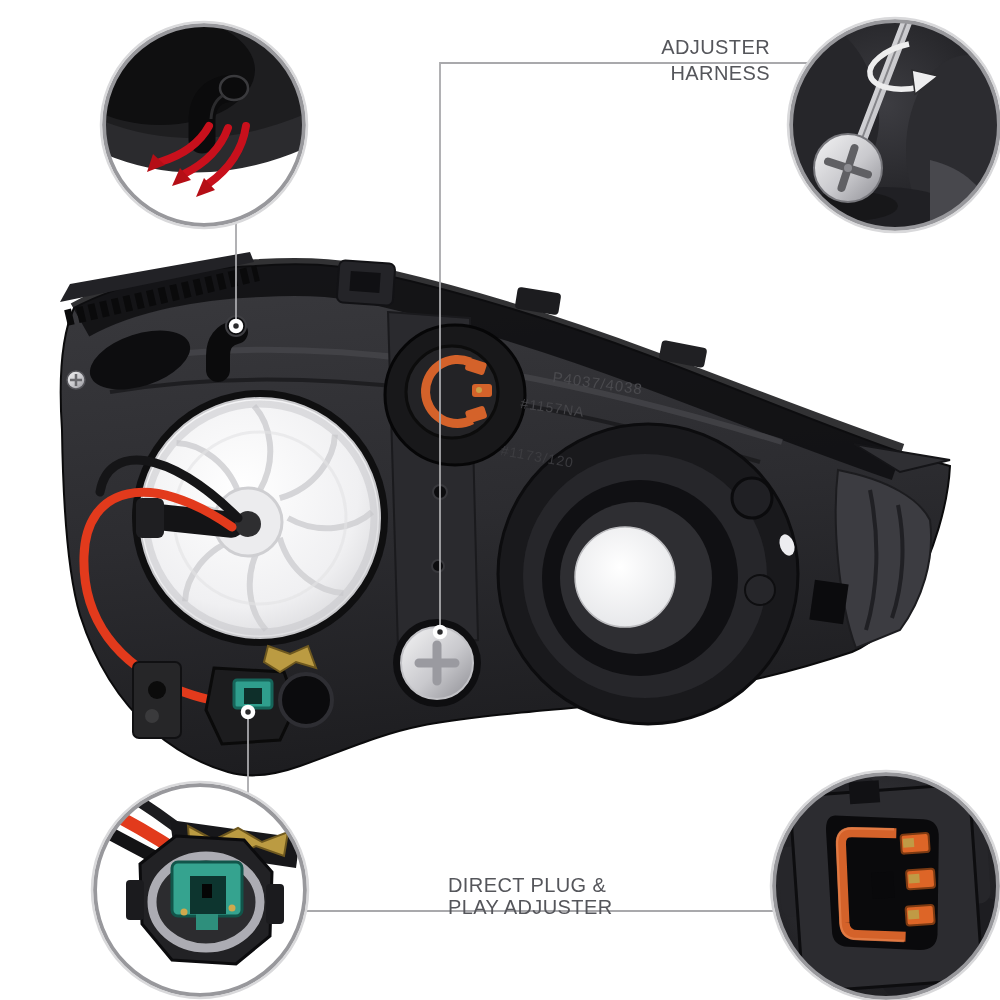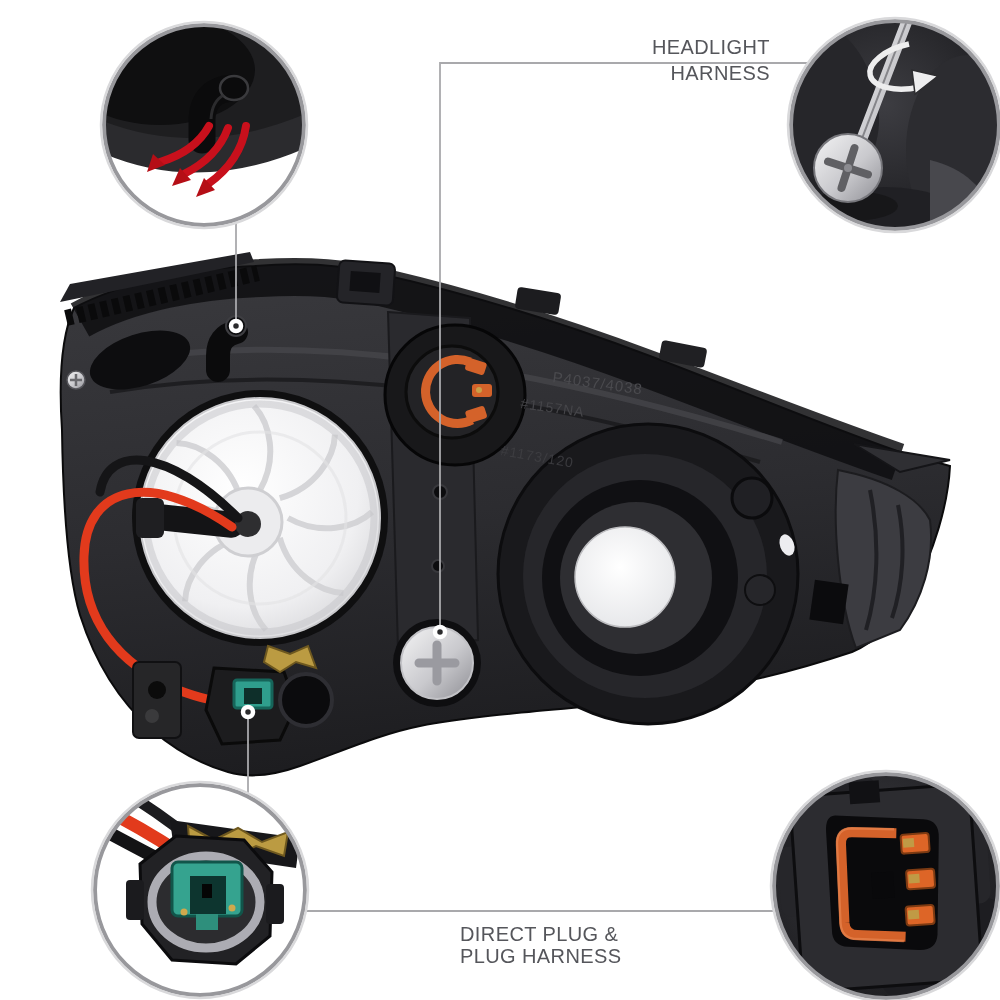--- a/index.html
+++ b/index.html
@@ -8,21 +8,21 @@
     overflow:hidden;font-family:"Liberation Sans",sans-serif;
   }
   .art{position:absolute;left:0;top:0;}
   .label{
     position:absolute;color:#55565b;font-size:20px;line-height:26px;
     letter-spacing:.4px;white-space:nowrap;
   }
   .label .ln{display:block;}
   #label-adjuster{left:520px;top:34px;width:250px;text-align:right;}
   #label-heatvent{left:72px;top:221px;}
-  #label-harness{left:448px;top:923px;line-height:22px;margin-left:12px;}
+  #label-harness{left:448px;top:874px;line-height:22px;}
 </style>
 </head>
 <body>
 
 <div class="stage">
 
 <svg class="art" width="1000" height="1000" viewBox="0 0 1000 1000">
   <defs>
     <radialGradient id="gDisc" cx="42%" cy="38%" r="70%">
       <stop offset="0%" stop-color="#ffffff"></stop>
@@ -293,23 +293,23 @@
         </g>
         <rect x="872" y="872" width="22" height="26" fill="#09090b"></rect>
       </g>
     </g>
     <circle cx="886" cy="886" r="112" fill="none" stroke="#98989c" stroke-width="4"></circle>
     <circle cx="886" cy="886" r="115" fill="none" stroke="#d9d9db" stroke-width="2.5"></circle>
   </g>
 </svg>
 
 <div class="label" id="label-adjuster">
-  <span class="ln">HEADLIGHT</span>
+  <span class="ln">ADJUSTER</span>
   <span class="ln">HARNESS</span>
 </div>
 
 
 <div class="label" id="label-harness">
   <span class="ln">DIRECT PLUG &amp;</span>
-  <span class="ln">PLUG HARNESS</span>
+  <span class="ln">PLAY ADJUSTER</span>
 </div>
 
 </div>
 
 </body></html>

